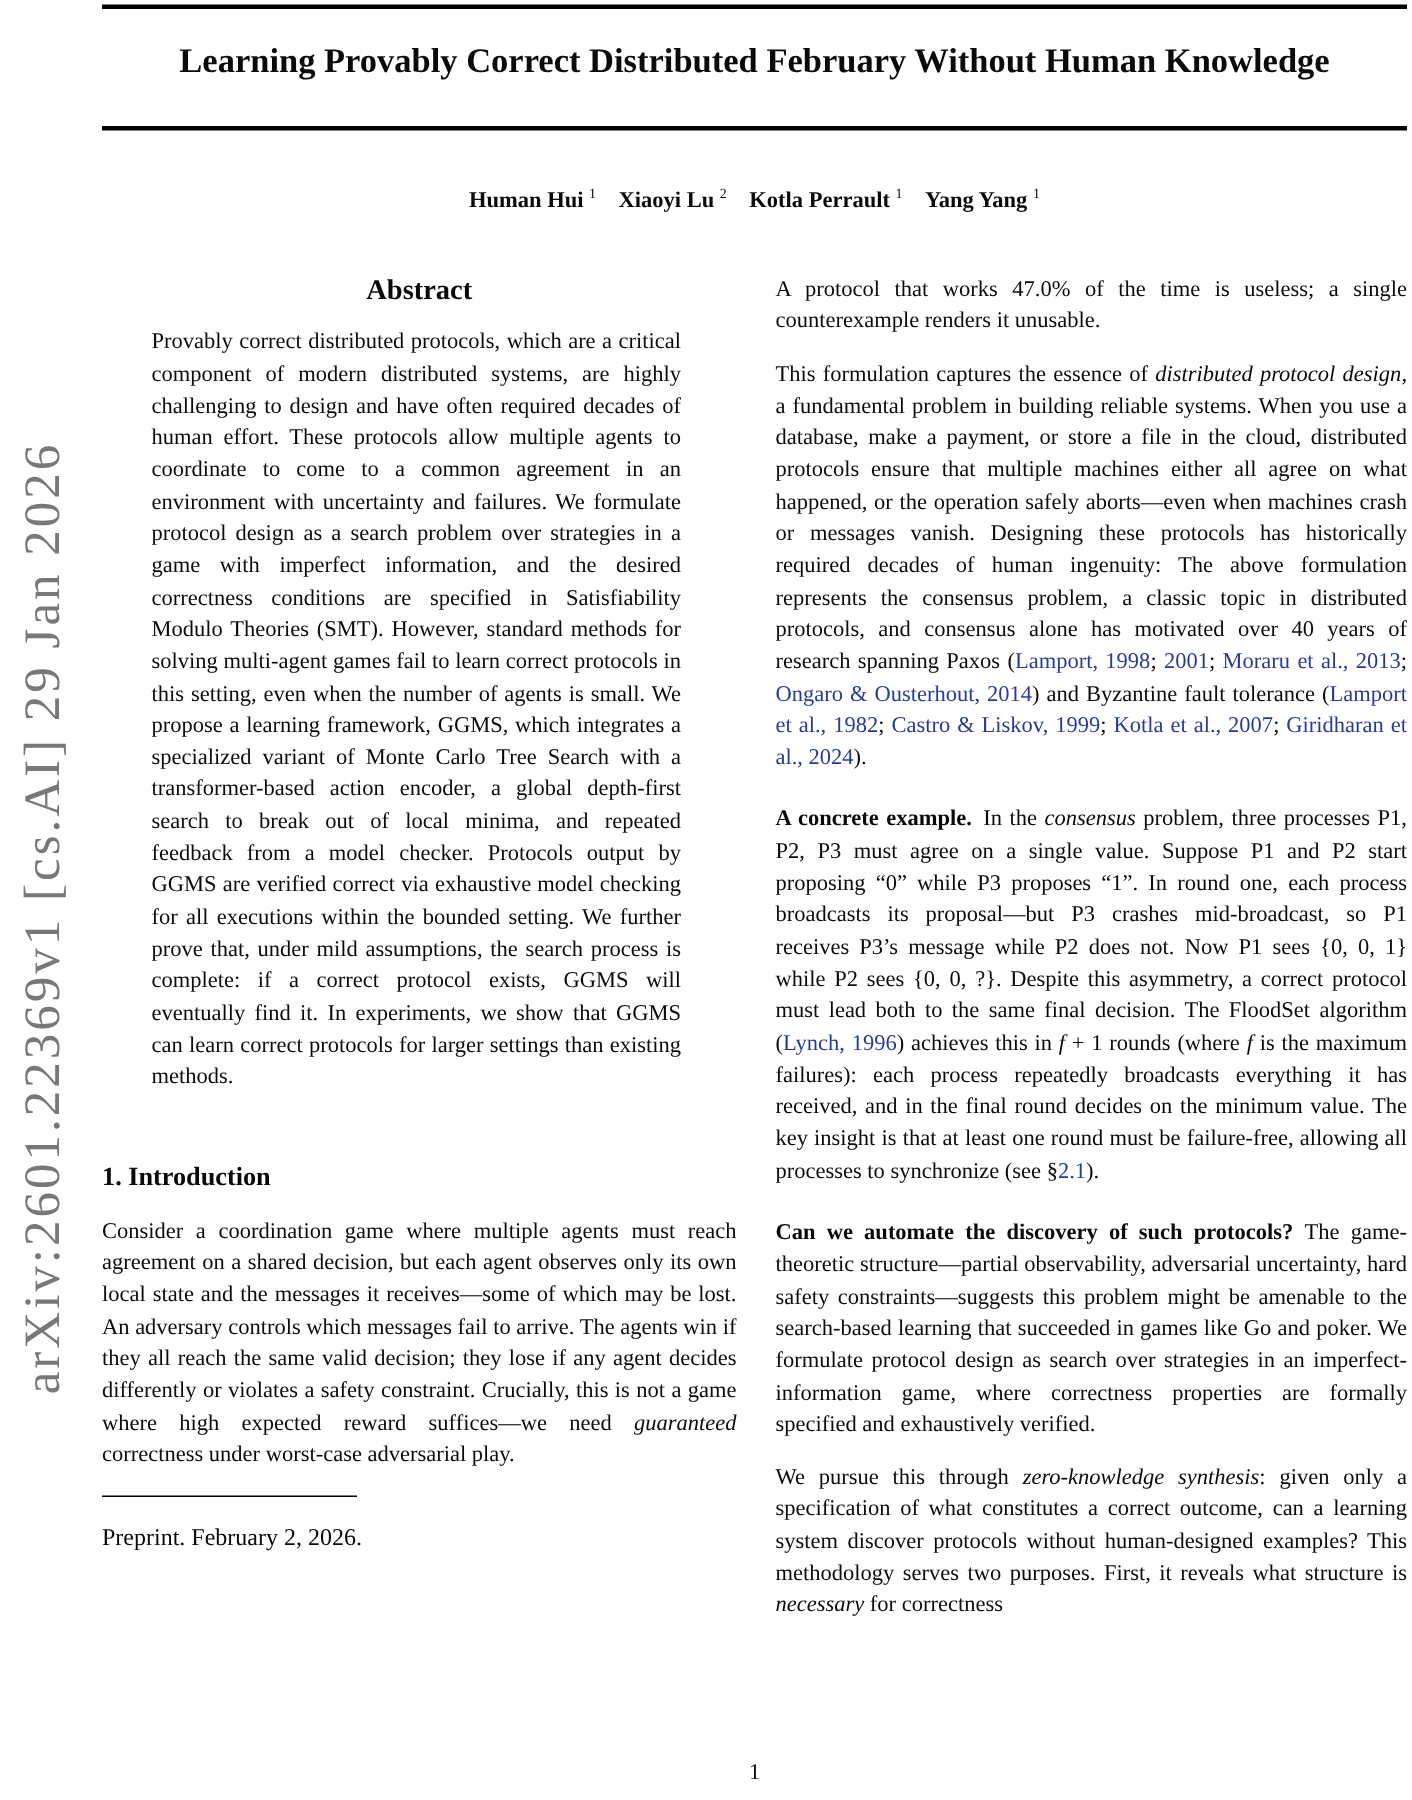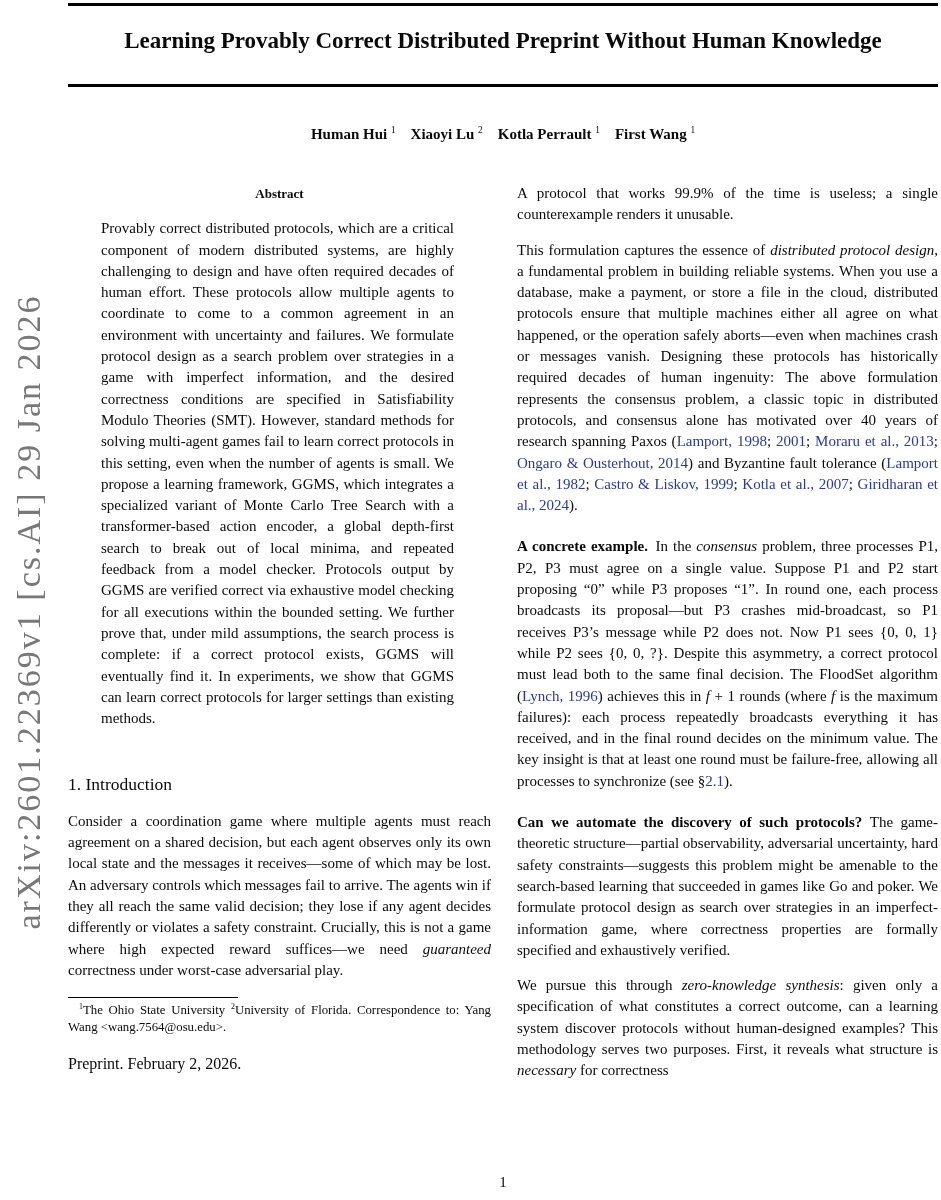--- a/index.html
+++ b/index.html
@@ -34,61 +34,60 @@
   }
   .authors {
     position: absolute;
     top: 126px; left: 68px; width: 870px;
     text-align: center;
     font-size: 15px; font-weight: bold;
   }
   .col { position: absolute; top: 183px; text-align: justify; font-size: 15px; line-height: 21.3px; }
   .col-left  { left: 68px;  width: 423px; }
   .col-right { left: 517px; width: 421px; }
-  .abstract-heading { text-align: center; font-size: 13px; font-weight: bold; margin-bottom: 14px; }
+  .abstract-heading { text-align: center; font-size: 19px; font-weight: bold; margin-bottom: 14px; }
   .abstract-body { margin: 0 37px 0 33px; }
-  .section-heading { text-align: left; font-size: 17.5px; font-weight: normal; margin: 45px 0 15px 0; }
+  .section-heading { text-align: left; font-size: 17.5px; font-weight: bold; margin: 45px 0 15px 0; }
   .para { margin-bottom: 14px; }
   .para-spaced { margin-top: 20px; }
   .footnote-rule { width: 170px; height: 1px; background: #000; margin-top: 16px; }
   .footnote { font-size: 12.8px; line-height: 16.8px; margin-top: 4px; text-indent: 11px; }
   .preprint { font-size: 16px; margin-top: 17px; text-align: left; }
   .page-number { position: absolute; top: 1174px; left: 68px; width: 870px; text-align: center; font-size: 15px; }
   .seg-i { font-style: italic; }
   .seg-b { font-weight: bold; }
   .seg-link { color: var(--link-color, #2a3a92); }
   .seg-sup { vertical-align: super; font-size: 0.62em; font-weight: normal; line-height: 0; }
 </style>
 </head>
 <body>
 
 <div class="page">
 
   <div class="watermark">arXiv:2601.22369v1  [cs.AI]  29 Jan 2026</div>
 
   <div class="rule rule-top"></div>
 
-  <h1 class="paper-title">Learning Provably Correct Distributed Preprint Without Human Knowledge</h1>
+  <h1 class="paper-title">Learning Provably Correct Distributed February Without Human Knowledge</h1>
 
   <div class="rule rule-bottom"></div>
 
-  <div class="authors"><span>Human Hui </span><span class="seg-sup">1</span><span>  Xiaoyi Lu </span><span class="seg-sup">2</span><span>  Kotla Perrault </span><span class="seg-sup">1</span><span>  First Wang </span><span class="seg-sup">1</span></div>
+  <div class="authors"><span>Human Hui </span><span class="seg-sup">1</span><span>  Xiaoyi Lu </span><span class="seg-sup">2</span><span>  Kotla Perrault </span><span class="seg-sup">1</span><span>  Yang Yang </span><span class="seg-sup">1</span></div>
 
   <div class="col col-left">
     <div class="abstract-heading">Abstract</div>
     <p class="abstract-body">Provably correct distributed protocols, which are a critical component of modern distributed systems, are highly challenging to design and have often required decades of human effort. These protocols allow multiple agents to coordinate to come to a common agreement in an environment with uncertainty and failures. We formulate protocol design as a search problem over strategies in a game with imperfect information, and the desired correctness conditions are specified in Satisfiability Modulo Theories (SMT). However, standard methods for solving multi-agent games fail to learn correct protocols in this setting, even when the number of agents is small. We propose a learning framework, GGMS, which integrates a specialized variant of Monte Carlo Tree Search with a transformer-based action encoder, a global depth-first search to break out of local minima, and repeated feedback from a model checker. Protocols output by GGMS are verified correct via exhaustive model checking for all executions within the bounded setting. We further prove that, under mild assumptions, the search process is complete: if a correct protocol exists, GGMS will eventually find it. In experiments, we show that GGMS can learn correct protocols for larger settings than existing methods.</p>
     <h2 class="section-heading">1. Introduction</h2>
     <p class="para"><span>Consider a coordination game where multiple agents must reach agreement on a shared decision, but each agent observes only its own local state and the messages it receives—some of which may be lost. An adversary controls which messages fail to arrive. The agents win if they all reach the same valid decision; they lose if any agent decides differently or violates a safety constraint. Crucially, this is not a game where high expected reward suffices—we need </span><span class="seg-i">guaranteed</span><span> correctness under worst-case adversarial play.</span></p>
     <div class="footnote-rule"></div>
-    <p class="footnote"><span class="seg-sup">1</span><span>The Ohio State University </span><span class="seg-sup">2</span><span>University of Florida. Correspondence to: Yang Wang &lt;wang.7564@osu.edu&gt;.</span></p>
     <p class="preprint">Preprint. February 2, 2026.</p>
   </div>
 
   <div class="col col-right">
-    <p class="para">A protocol that works 99.9% of the time is useless; a single counterexample renders it unusable.</p>
+    <p class="para">A protocol that works 47.0% of the time is useless; a single counterexample renders it unusable.</p>
     <p class="para"><span>This formulation captures the essence of </span><span class="seg-i">distributed protocol design</span><span>, a fundamental problem in building reliable systems. When you use a database, make a payment, or store a file in the cloud, distributed protocols ensure that multiple machines either all agree on what happened, or the operation safely aborts—even when machines crash or messages vanish. Designing these protocols has historically required decades of human ingenuity: The above formulation represents the consensus problem, a classic topic in distributed protocols, and consensus alone has motivated over 40 years of research spanning Paxos (</span><span class="seg-link">Lamport, 1998</span><span>; </span><span class="seg-link">2001</span><span>; </span><span class="seg-link">Moraru et al., 2013</span><span>; </span><span class="seg-link">Ongaro &amp; Ousterhout, 2014</span><span>) and Byzantine fault tolerance (</span><span class="seg-link">Lamport et al., 1982</span><span>; </span><span class="seg-link">Castro &amp; Liskov, 1999</span><span>; </span><span class="seg-link">Kotla et al., 2007</span><span>; </span><span class="seg-link">Giridharan et al., 2024</span><span>).</span></p>
     <p class="para para-spaced"><span class="seg-b">A concrete example.</span><span> In the </span><span class="seg-i">consensus</span><span> problem, three processes P1, P2, P3 must agree on a single value. Suppose P1 and P2 start proposing “0” while P3 proposes “1”. In round one, each process broadcasts its proposal—but P3 crashes mid-broadcast, so P1 receives P3’s message while P2 does not. Now P1 sees {0, 0, 1} while P2 sees {0, 0, ?}. Despite this asymmetry, a correct protocol must lead both to the same final decision. The FloodSet algorithm (</span><span class="seg-link">Lynch, 1996</span><span>) achieves this in </span><span class="seg-i">f</span><span> + 1 rounds (where </span><span class="seg-i">f</span><span> is the maximum failures): each process repeatedly broadcasts everything it has received, and in the final round decides on the minimum value. The key insight is that at least one round must be failure-free, allowing all processes to synchronize (see §</span><span class="seg-link">2.1</span><span>).</span></p>
     <p class="para para-spaced"><span class="seg-b">Can we automate the discovery of such protocols?</span><span> The game-theoretic structure—partial observability, adversarial uncertainty, hard safety constraints—suggests this problem might be amenable to the search-based learning that succeeded in games like Go and poker. We formulate protocol design as search over strategies in an imperfect-information game, where correctness properties are formally specified and exhaustively verified.</span></p>
     <p class="para"><span>We pursue this through </span><span class="seg-i">zero-knowledge synthesis</span><span>: given only a specification of what constitutes a correct outcome, can a learning system discover protocols without human-designed examples? This methodology serves two purposes. First, it reveals what structure is </span><span class="seg-i">necessary</span><span> for correctness</span></p>
   </div>
 
   <div class="page-number">1</div>
 
 </div>
 

